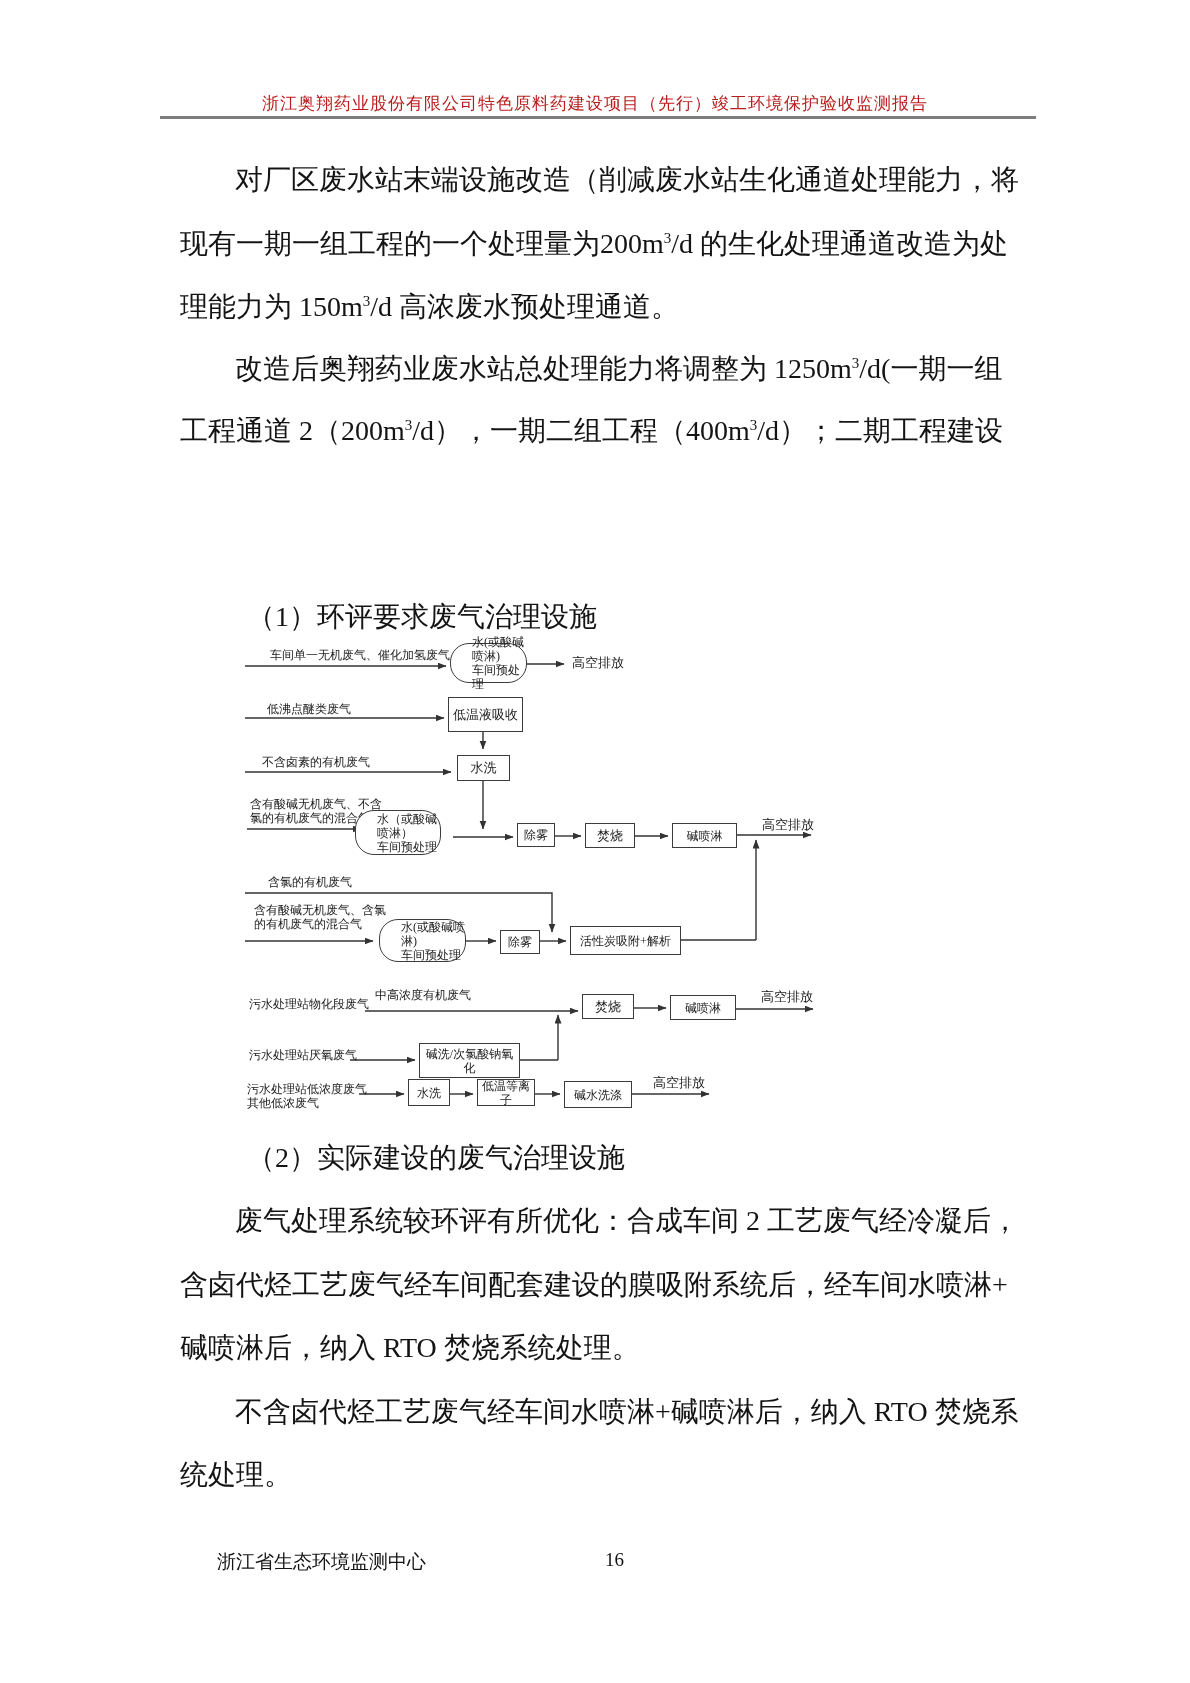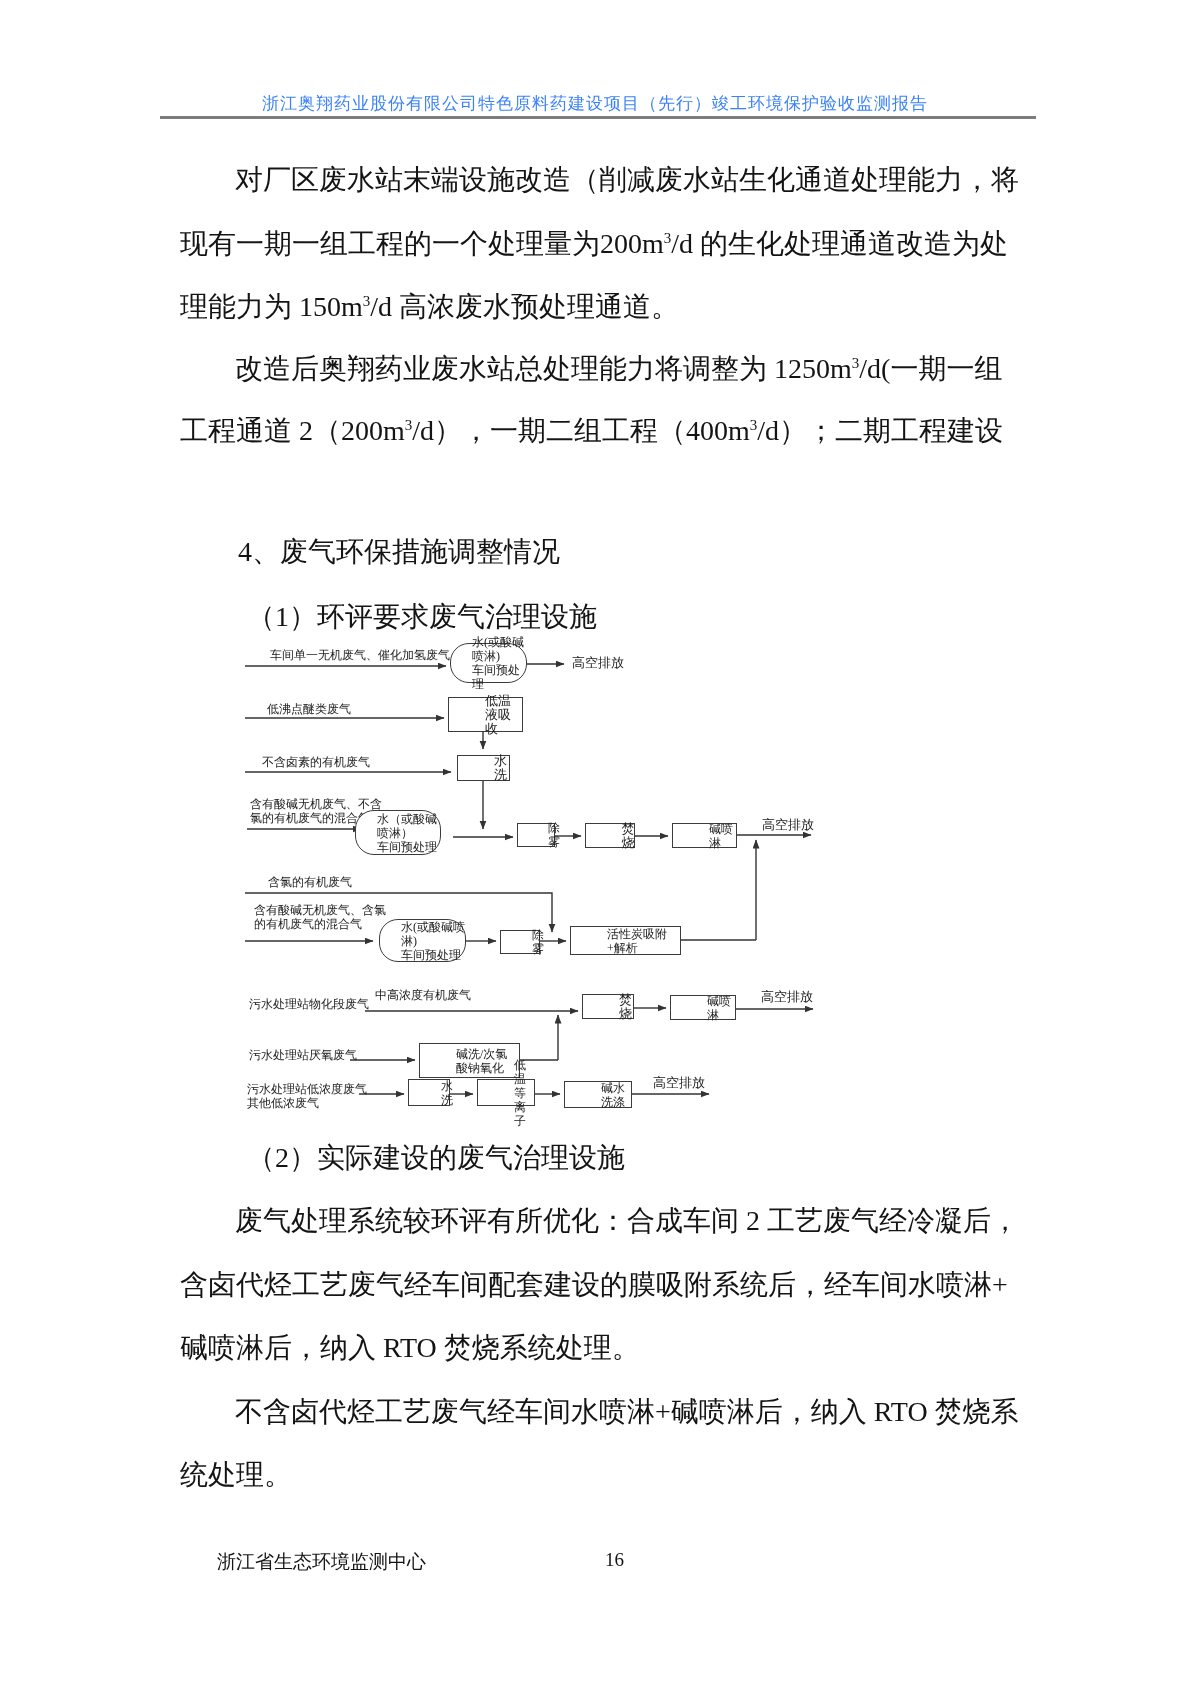--- a/index.html
+++ b/index.html
@@ -1,28 +1,28 @@
 <!DOCTYPE html>
 <html><head>
 <meta charset="utf-8">
 <style>
   html,body{margin:0;padding:0;background:#e8e8e8;}
   .page{position:relative;width:1190px;height:1683px;background:#ffffff;margin:0 auto;
         font-family:"Liberation Serif","DejaVu Serif",serif;color:#141414;overflow:hidden;}
   .htitle{position:absolute;top:92px;left:0;width:100%;text-align:center;font-size:17px;
-          letter-spacing:1px;color:#3b82f6;white-space:nowrap;}
+          letter-spacing:1px;color:#b91c1c;white-space:nowrap;}
   .hrule{position:absolute;top:116px;left:160px;width:876px;height:3px;background:#7d7d7d;}
   .tline{position:absolute;font-size:28px;white-space:nowrap;line-height:34px;}
   .tline sup{font-size:15px;vertical-align:super;line-height:0;}
   .flowsvg{position:absolute;left:0;top:0;width:1190px;height:1683px;pointer-events:none;}
   .dlabel{position:absolute;font-size:12px;line-height:14px;white-space:pre-line;color:#222;}
   .dout{position:absolute;font-size:13px;white-space:nowrap;color:#222;}
   .dbox{position:absolute;box-sizing:border-box;border:1.5px solid #3c3c3c;background:#fff;
         font-size:12px;line-height:14px;display:flex;align-items:center;justify-content:center;
-        text-align:left;white-space:pre-line;color:#222;padding-left:36px;}
+        text-align:center;white-space:pre-line;color:#222;}
   .dbox.left{justify-content:flex-start;text-align:left;padding-left:21px;border-radius:19px;}
   .footer-org{position:absolute;left:217px;top:1549px;font-size:19px;white-space:nowrap;}
   .footer-page{position:absolute;left:605px;top:1549px;font-size:19px;}
 </style>
 </head>
 <body>
 
 <div class="page">
 
   <div class="htitle">浙江奥翔药业股份有限公司特色原料药建设项目（先行）竣工环境保护验收监测报告</div>
@@ -74,21 +74,20 @@
     </g>
   </svg>
 
   <div class="tline" style="left:235px;top:163px"><span>对厂区废水站末端设施改造（削减废水站生化通道处理能力，将</span></div>
   <div class="tline" style="left:180px;top:227px"><span>现有一期一组工程的一个处理量为200m</span><sup>3</sup><span>/d 的生化处理通道改造为处</span></div>
   <div class="tline" style="left:180px;top:290px"><span>理能力为 150m</span><sup>3</sup><span>/d 高浓废水预处理通道。</span></div>
 
   <div class="tline" style="left:235px;top:352px"><span>改造后奥翔药业废水站总处理能力将调整为 1250m</span><sup>3</sup><span>/d(一期一组</span></div>
   <div class="tline" style="left:180px;top:414px"><span>工程通道 2（200m</span><sup>3</sup><span>/d），一期二组工程（400m</span><sup>3</sup><span>/d）；二期工程建设</span></div>
 
-  <div class="tline" style="left:238px;top:535px"><span>4、废气环保措施调整情况</span></div>
   <div class="tline" style="left:247px;top:600px"><span>（1）环评要求废气治理设施</span></div>
 
   <div class="dlabel" style="left:270px;top:648px">车间单一无机废气、催化加氢废气</div>
   <div class="dlabel" style="left:267px;top:702px">低沸点醚类废气</div>
   <div class="dlabel" style="left:262px;top:755px">不含卤素的有机废气</div>
   <div class="dlabel" style="left:250px;top:797px">含有酸碱无机废气、不含
 氯的有机废气的混合气</div>
   <div class="dlabel" style="left:268px;top:875px">含氯的有机废气</div>
   <div class="dlabel" style="left:254px;top:903px">含有酸碱无机废气、含氯
 的有机废气的混合气</div>

